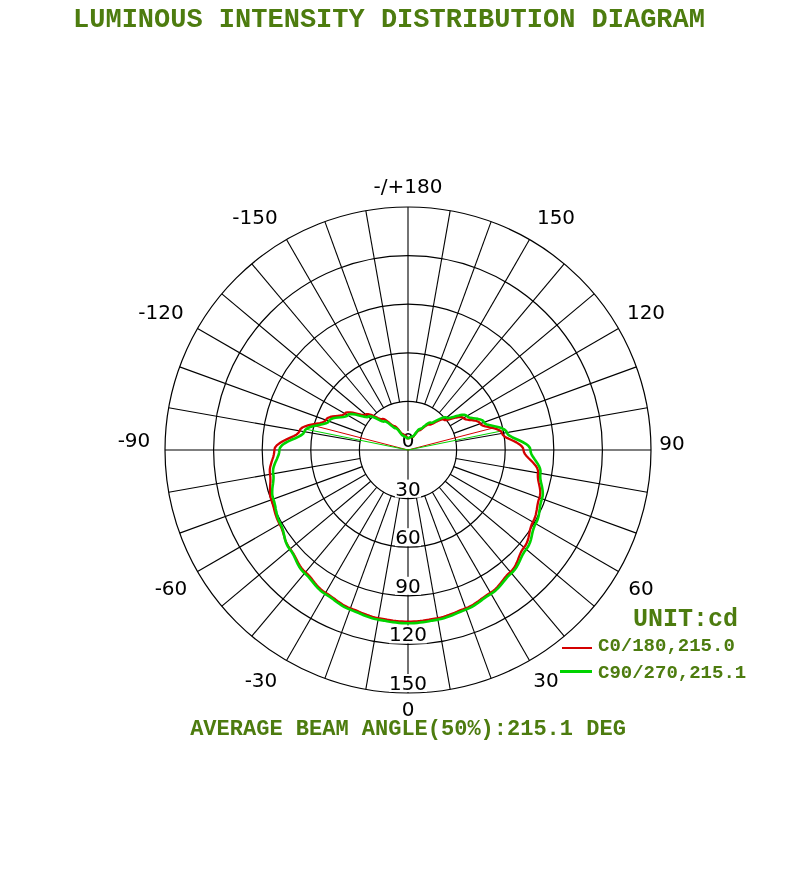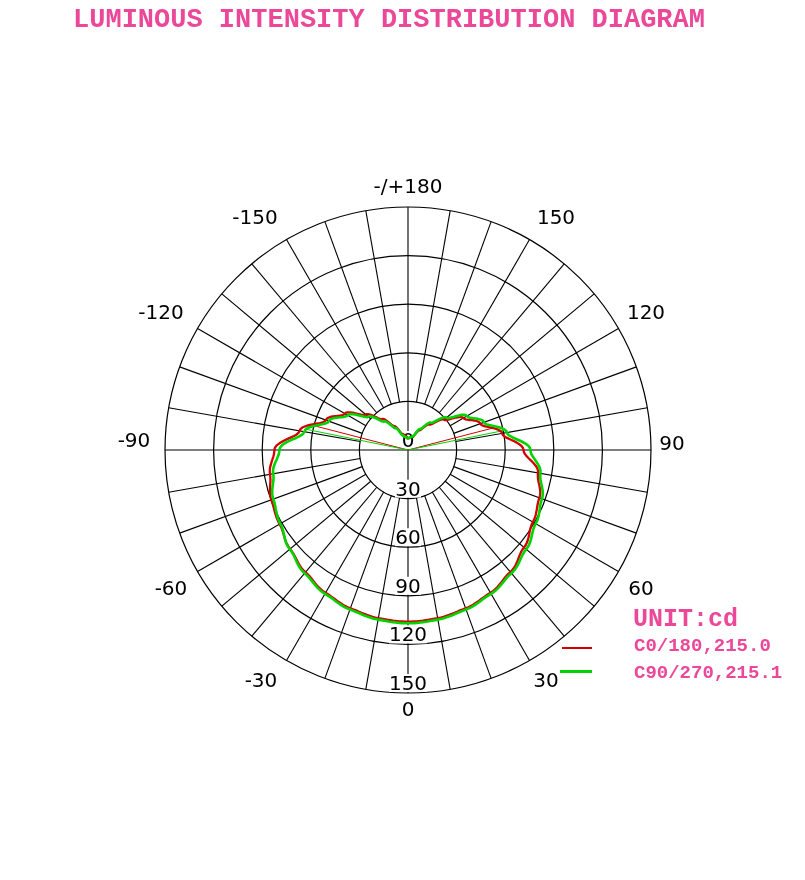--- a/index.html
+++ b/index.html
@@ -1,25 +1,25 @@
 <!DOCTYPE html>
 <html><head>
 <meta charset="utf-8">
 <style>
   html,body{margin:0;padding:0;background:#fff;}
   .page{position:relative;width:805px;height:880px;background:#fff;overflow:hidden;
-        font-family:"DejaVu Sans",sans-serif;color:#ec4899;}
+        font-family:"DejaVu Sans",sans-serif;color:#4d7c0f;}
   .title{position:absolute;left:389px;top:5px;transform:translateX(-50%);
          white-space:nowrap;font-family:"Liberation Mono",monospace;
          font-weight:bold;font-size:27px;letter-spacing:0px;}
   #polar-svg{position:absolute;left:0;top:0;}
   .legend-unit{position:absolute;left:633px;top:605px;
          font-family:"Liberation Mono",monospace;font-weight:bold;font-size:25px;white-space:nowrap;}
   .legend-label{position:absolute;font-family:"Liberation Mono",monospace;
-         font-weight:bold;font-size:19px;white-space:nowrap;margin-left:36px;}
+         font-weight:bold;font-size:19px;white-space:nowrap;}
   .legend-label.c0{left:598px;top:635px;}
   .legend-label.c90{left:598px;top:662px;text-align:right;}
   .swatch{position:absolute;display:block;}
   .swatch.c0{left:562px;top:647px;width:30px;height:2px;}
   .swatch.c90{left:560px;top:670px;width:32px;height:3px;}
   .footer{position:absolute;left:408px;top:717px;transform:translateX(-50%);
          white-space:nowrap;font-family:"Liberation Mono",monospace;
          font-weight:bold;font-size:22px;}
 </style>
 </head>
@@ -102,14 +102,15 @@
     </svg>
 
   <div class="legend">
     <div class="legend-unit">UNIT:cd</div>
     <span class="swatch c0" id="swatch-0" style="background: rgb(212, 0, 0);"></span>
     <div class="legend-label c0">C0/180,215.0</div>
     <span class="swatch c90" id="swatch-1" style="background: rgb(0, 212, 0);"></span>
     <div class="legend-label c90">C90/270,215.1</div>
   </div>
 
+  <div class="footer">AVERAGE BEAM ANGLE(50%):215.1 DEG</div>
 
 </div>
 
 </body></html>

